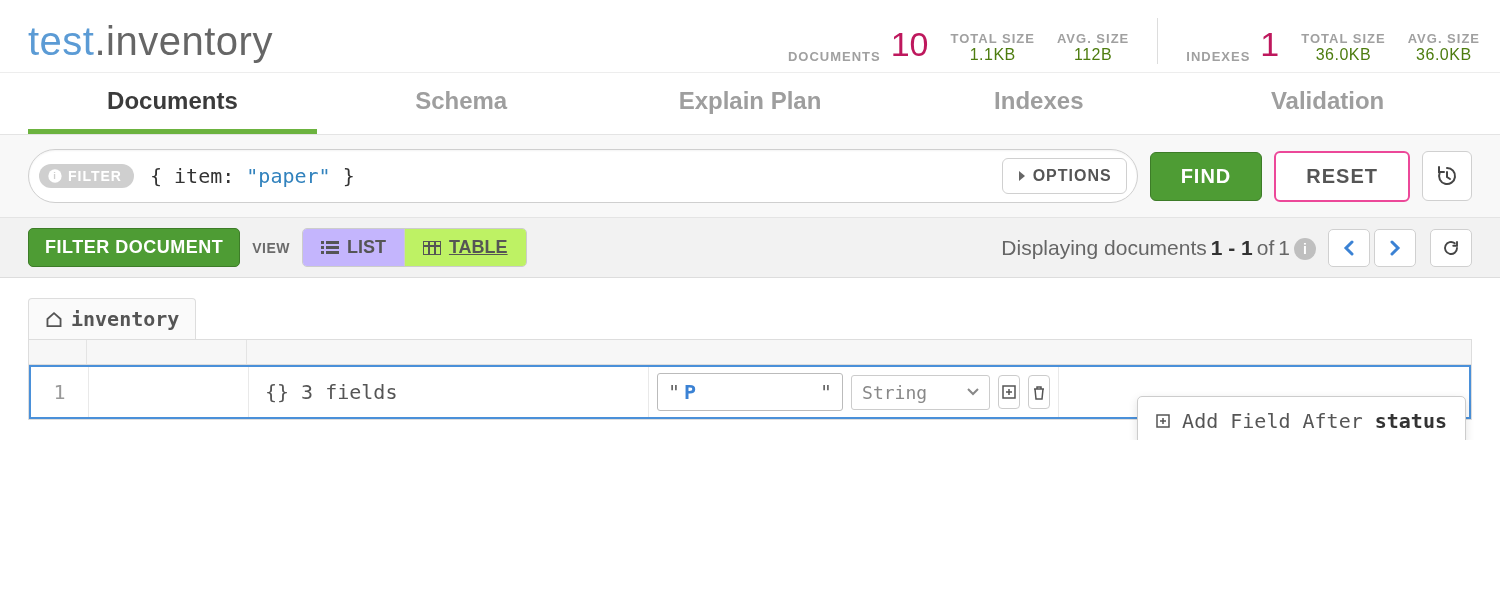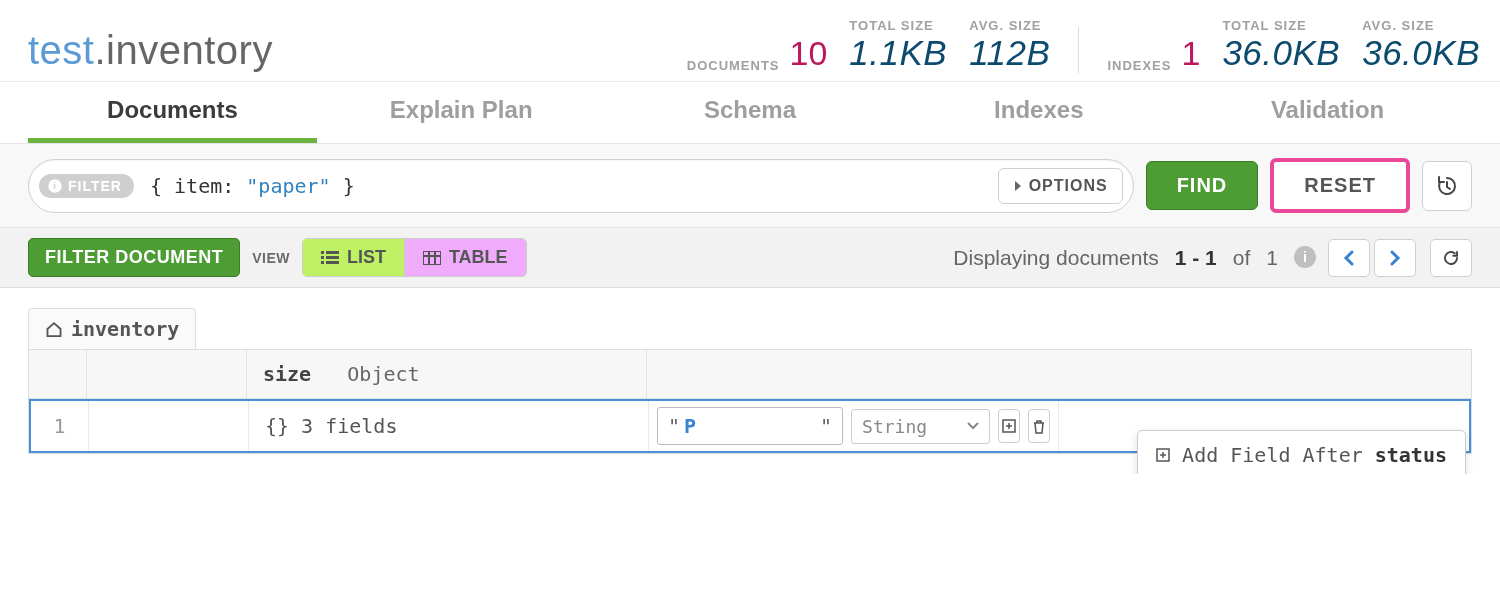--- a/index.html
+++ b/index.html
@@ -18,29 +18,29 @@
   .title {
     font-size: 40px;
     font-weight: 400;
     color: #555;
     flex: 1;
     letter-spacing: 0.5px;
   }
   .title-db { color: #5b9bd5; }
   .title-coll { color: #666; }
   .stats { display: flex; align-items: flex-end; gap: 22px; }
-  .stat-group { display: flex; flex-direction: column; align-items: flex-start; }
+  .stat-group { display: flex; flex-direction: column; align-items: center; }
   .stat-label {
     font-size: 13px;
     letter-spacing: 1px;
     color: #a0a0a0;
     text-transform: uppercase;
     font-weight: 600;
   }
-  .stat-value { font-size: 35px; color: #0c4a6e; font-weight: 400; letter-spacing: 0.5px; font-style: italic; }
+  .stat-value { font-size: 16px; color: #4d7c0f; font-weight: 400; letter-spacing: 0.5px; }
   .stat-inline { display: flex; align-items: flex-end; gap: 10px; }
   .stat-big { font-size: 34px; color: #be185d; font-weight: 400; }
   .divider { width: 1px; background: #ddd; height: 46px; margin: 0 6px; }
   .tabs {
     display: flex;
     padding: 0 28px;
     border-bottom: 1px solid #e4e4e4;
     box-shadow: 0 1px 3px rgba(0,0,0,0.04);
   }
   .tab {
@@ -114,21 +114,21 @@
   .btn {
     border-radius: 6px;
     padding: 12px 30px;
     font-size: 20px;
     font-weight: 700;
     letter-spacing: 1px;
     cursor: pointer;
     border: 1px solid transparent;
   }
   .btn-find { background: #4e9c34; color: #fff; border-color: #3d7c28; }
-  .btn-reset { background: #fff; color: #555; border: 4px solid #ec4899; }
+  .btn-reset { background: #fff; color: #555; border: 2px solid #ec4899; }
   .btn-icon {
     background: #fff;
     border: 1px solid #d0d0d0;
     border-radius: 6px;
     width: 50px;
     height: 50px;
     display: flex;
     align-items: center;
     justify-content: center;
     cursor: pointer;
@@ -154,35 +154,35 @@
     cursor: pointer;
   }
   .view-label { font-size: 14px; font-weight: 600; color: #6b6b6b; letter-spacing: 0.5px; }
   .view-toggle {
     display: flex;
     border: 1px solid #ccc;
     border-radius: 5px;
     overflow: hidden;
   }
   .view-toggle button {
-    background: #bef264;
+    background: #c4b5fd;
     border: none;
     padding: 8px 18px;
     font-size: 18px;
     font-weight: 700;
     color: #555;
     display: flex;
     align-items: center;
     gap: 8px;
     cursor: pointer;
   }
   .view-toggle button:first-child { border-right: 1px solid #ccc; }
-  .view-toggle button.vt-active { background: #f0abfc; }
+  .view-toggle button.vt-active { background: #bef264; text-decoration: underline; }
   .action-spacer { flex: 1; }
-  .display-text { font-size: 21px; color: #666; display: flex; align-items: flex-start; gap: 16px; }
+  .display-text { font-size: 21px; color: #666; display: flex; align-items: flex-end; gap: 4px; }
   .display-text b { color: #333; font-weight: 700; }
   .info-circle {
     width: 22px; height: 22px; background: #bfbfbf; border-radius: 50%;
     display: inline-flex; align-items: center; justify-content: center;
     color: #fff; font-weight: 700; font-size: 14px;
   }
   .nav-btns { display: flex; gap: 4px; }
   .nav-btn {
     background: #fff;
     border: 1px solid #d0d0d0;
@@ -329,22 +329,22 @@
     </div>
     <div class="stat-group">
       <span class="stat-label">AVG. SIZE</span>
       <span class="stat-value">36.0KB</span>
     </div>
   </div>
 </div>
 
 <div class="tabs">
   <div class="tab active">Documents</div>
+  <div class="tab">Schema</div>
   <div class="tab">Explain Plan</div>
-  <div class="tab">Schema</div>
   <div class="tab">Indexes</div>
   <div class="tab">Validation</div>
 </div>
 
 <div class="filter-bar">
   <div class="filter-box">
     <span class="filter-badge">
       <svg viewBox="0 0 24 24">
           <circle cx="12" cy="12" r="10" fill="#fff"></circle>
           <text x="12" y="17" text-anchor="middle" font-size="14" font-weight="700" fill="#cfcfcf">i</text>
@@ -425,25 +425,20 @@
   <div class="crumb-tab">
     <svg width="18" height="16" viewBox="0 0 24 22">
         <path d="M3 11 L12 3 L21 11 V21 H3 Z" fill="none" stroke="#555" stroke-width="2.5"></path>
       </svg>
     <span>inventory</span>
   </div>
   <div class="table-wrap">
     <div class="thead">
       <div class="th col-rownum"></div>
       <div class="th col-empty"></div>
-      <div class="th col-size">
-        <span class="fname">size</span>
-        <span>&nbsp;</span>
-        <span>Object</span>
-      </div>
       <div class="th col-last"></div>
     </div>
     <div class="trow">
       <div class="td col-rownum">1</div>
       <div class="td col-empty"></div>
       <div class="td col-size">{} 3 fields</div>
       <div class="td col-status" style="padding:6px 8px;">
         <div class="status-cell-inner">
           <div class="status-input-wrap">
             <span>"</span>

